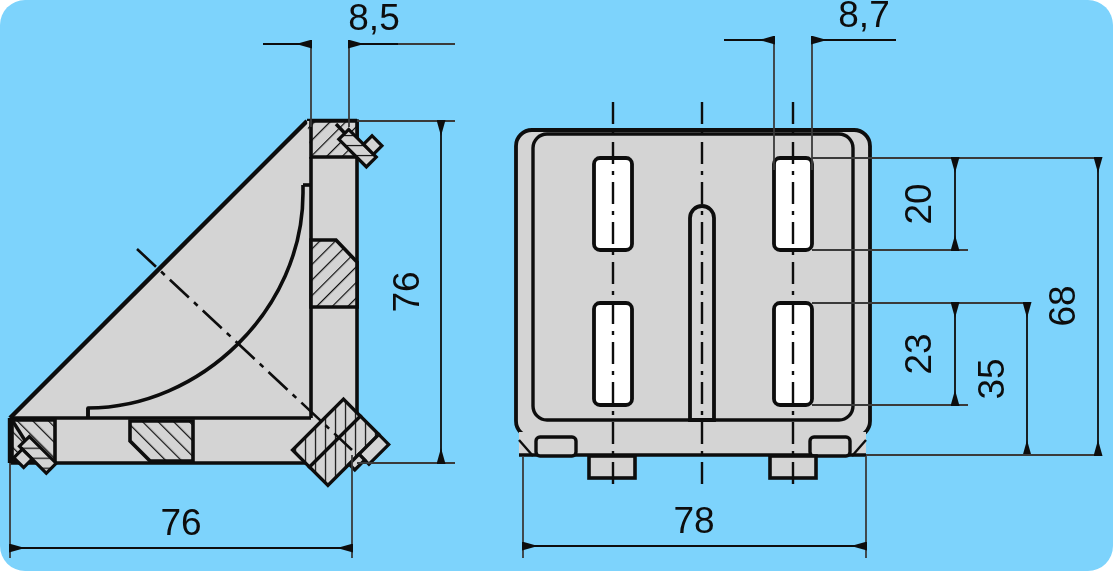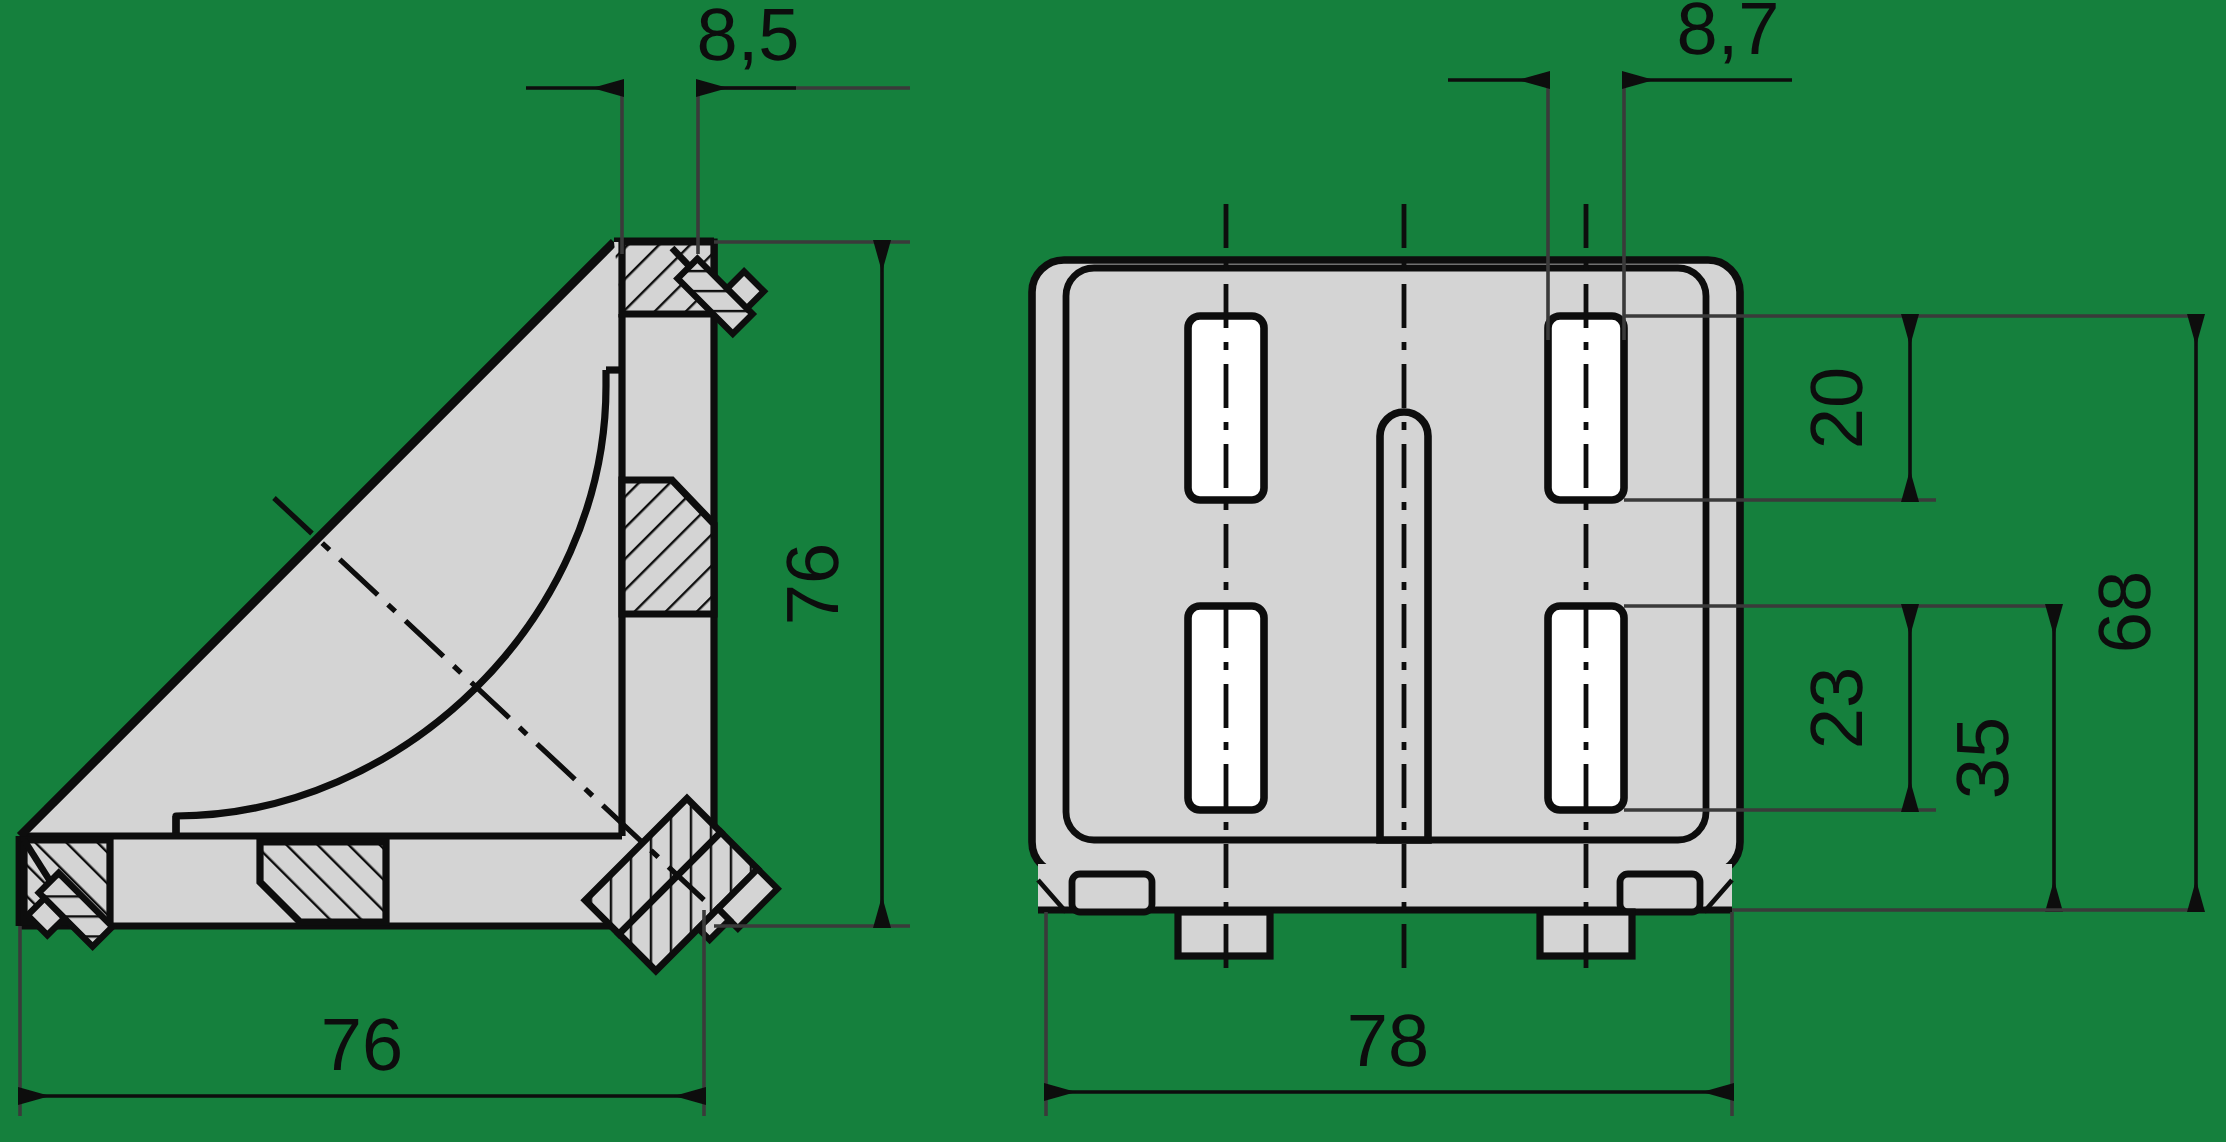--- a/index.html
+++ b/index.html
@@ -7,22 +7,23 @@
     padding: 0;
     background: #ffffff;
   }
   body {
     font-family: "Liberation Sans", sans-serif;
   }
   #drawing-root {
     position: relative;
     width: 1113px;
     height: 571px;
-    background: #15803d;
+    background: #7dd3fc;
     overflow: hidden;
+    border-radius: 25px;
   }
   #drawing-svg {
     display: block;
     width: 1113px;
     height: 571px;
   }
   .dim-text {
     font-family: "Liberation Sans", sans-serif;
     font-size: 37px;
     fill: #0d0d0d;

